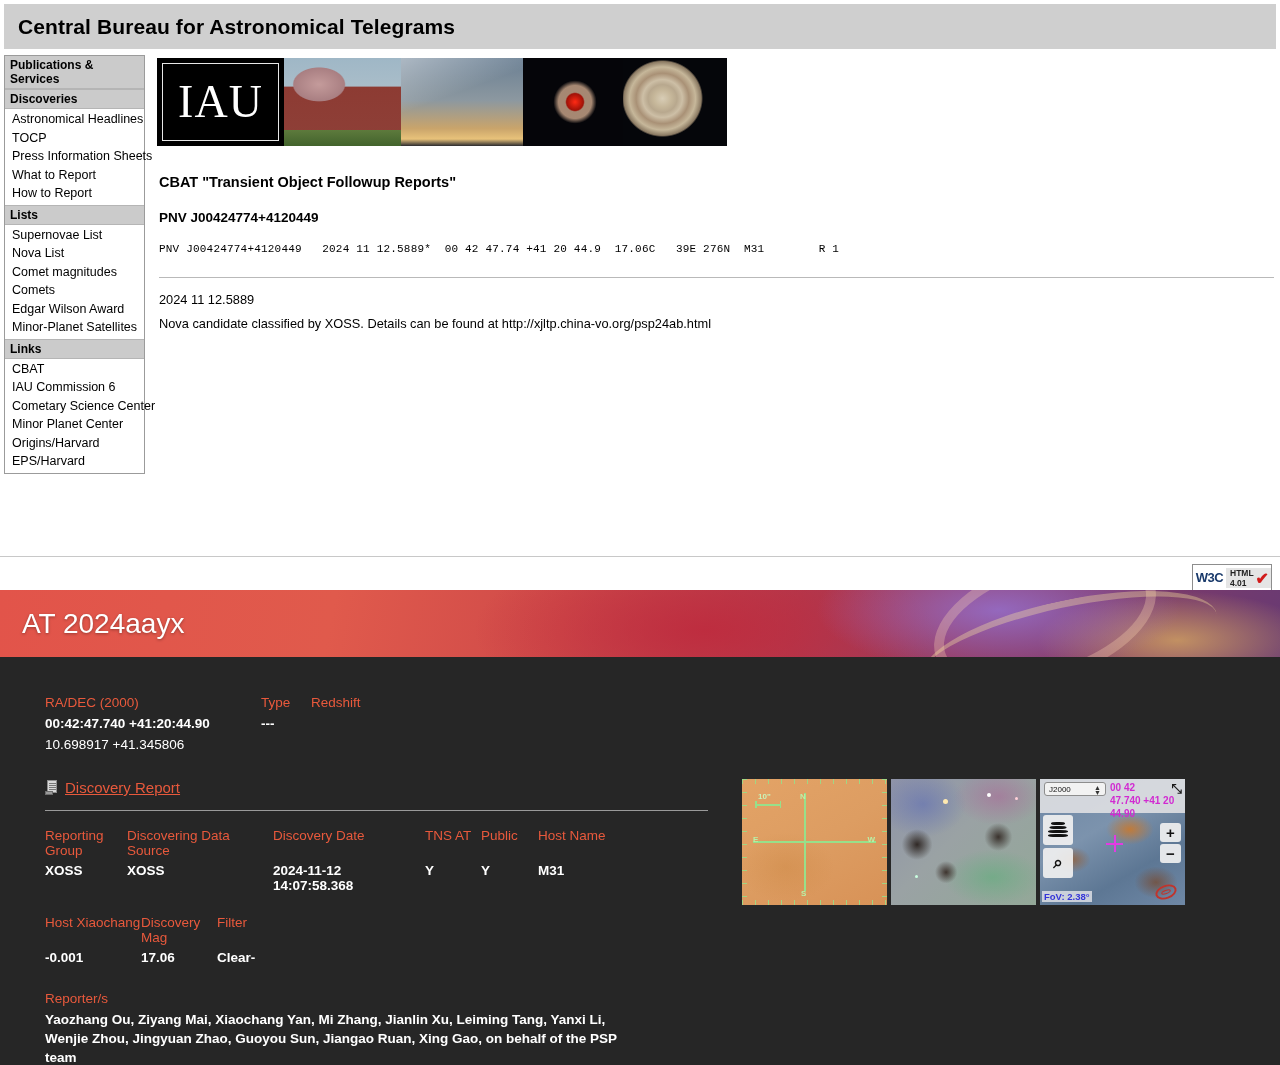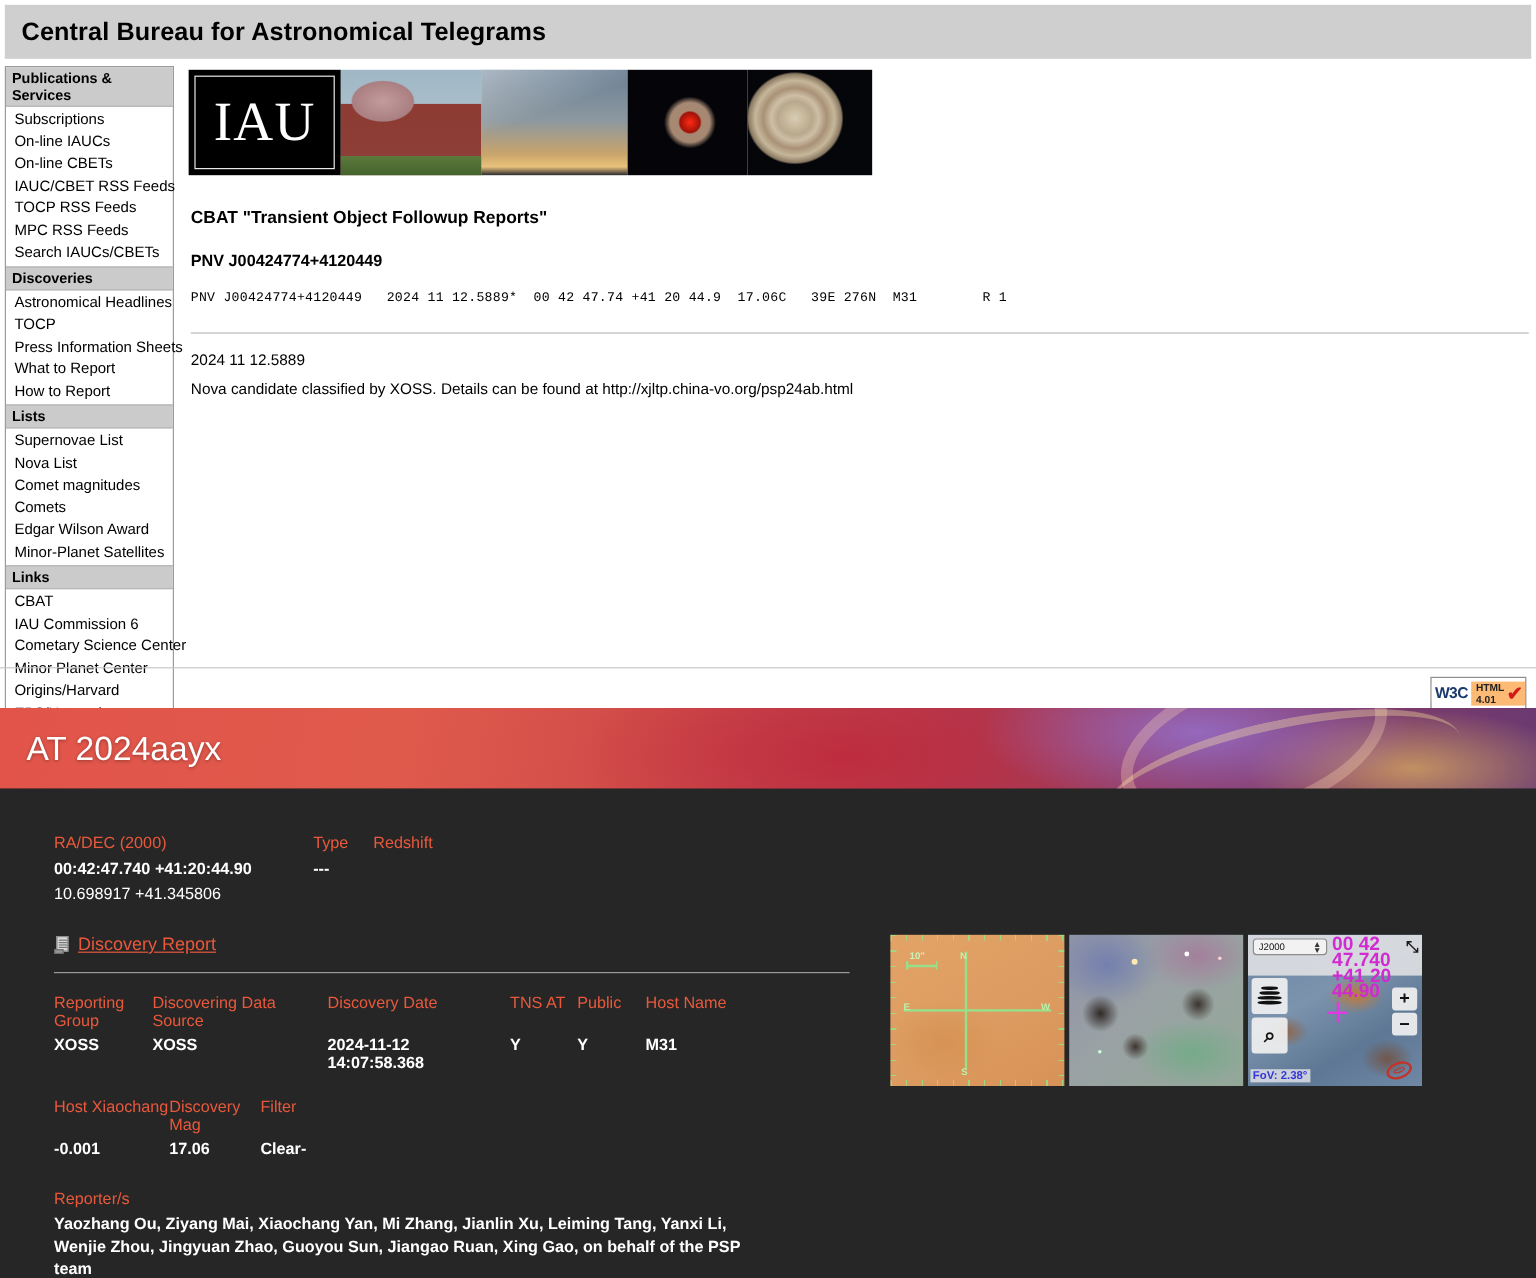--- a/index.html
+++ b/index.html
@@ -148,21 +148,21 @@
     font-family:"Liberation Sans",sans-serif;
     overflow:hidden;
   }
   #w3c-left{
     width:33px; background:#fff; color:#1a3a6b;
     font-weight:bold; font-size:13px;
     display:flex; align-items:center; justify-content:center;
     letter-spacing:-.5px;
   }
   #w3c-right{
-    flex:1; background:#fdba74; color:#222;
+    flex:1; background:#e5e5e5; color:#222;
     font-size:8.5px; font-weight:bold; line-height:10px;
     display:flex; flex-direction:column; justify-content:center;
     padding-left:4px; position:relative;
   }
   #w3c-check{
     position:absolute; right:2px; bottom:1px;
     color:#d11b1b; font-size:16px; font-weight:bold;
     line-height:1;
   }
 
@@ -346,21 +346,21 @@
     width:62px; height:14px;
     background:#f2f2f2; border:1px solid #8d8d8d; border-radius:3px;
     color:#111; font-size:8px;
     display:flex; align-items:center; padding-left:4px;
   }
   #aladin-select .caret{
     position:absolute; right:4px; top:2px; font-size:7px; line-height:5px; color:#333;
   }
   #aladin-coords{
     position:absolute; left:70px; top:2px;
-    color:#d12ad1; font-size:16px; font-weight:bold; line-height:13px;
+    color:#d12ad1; font-size:10px; font-weight:bold; line-height:13px;
     width:80px;
   }
   #aladin-expand{
     position:absolute; right:3px; top:3px;
     color:#1a1a1a; font-size:13px; font-weight:bold; line-height:13px;
   }
   #aladin-layers{
     position:absolute; left:3px; top:36px;
     width:30px; height:30px;
     background:rgba(240,240,240,.92); border-radius:3px;
@@ -424,29 +424,20 @@
 
   <div id="cbat-titlebar">
     <div id="cbat-title">Central Bureau for Astronomical Telegrams</div>
   </div>
 
   <div id="cbat-body">
 
     <div id="sidebar">
 
       <div class="side-head">Publications &amp; Services</div>
-      <div class="side-group">
-        <div class="side-link">Subscriptions</div>
-        <div class="side-link">On-line IAUCs</div>
-        <div class="side-link">On-line CBETs</div>
-        <div class="side-link">IAUC/CBET RSS Feeds</div>
-        <div class="side-link">TOCP RSS Feeds</div>
-        <div class="side-link">MPC RSS Feeds</div>
-        <div class="side-link">Search IAUCs/CBETs</div>
-      </div>
 
       <div class="side-head">Discoveries</div>
       <div class="side-group">
         <div class="side-link">Astronomical Headlines</div>
         <div class="side-link">TOCP</div>
         <div class="side-link">Press Information Sheets</div>
         <div class="side-link">What to Report</div>
         <div class="side-link">How to Report</div>
       </div>
 

